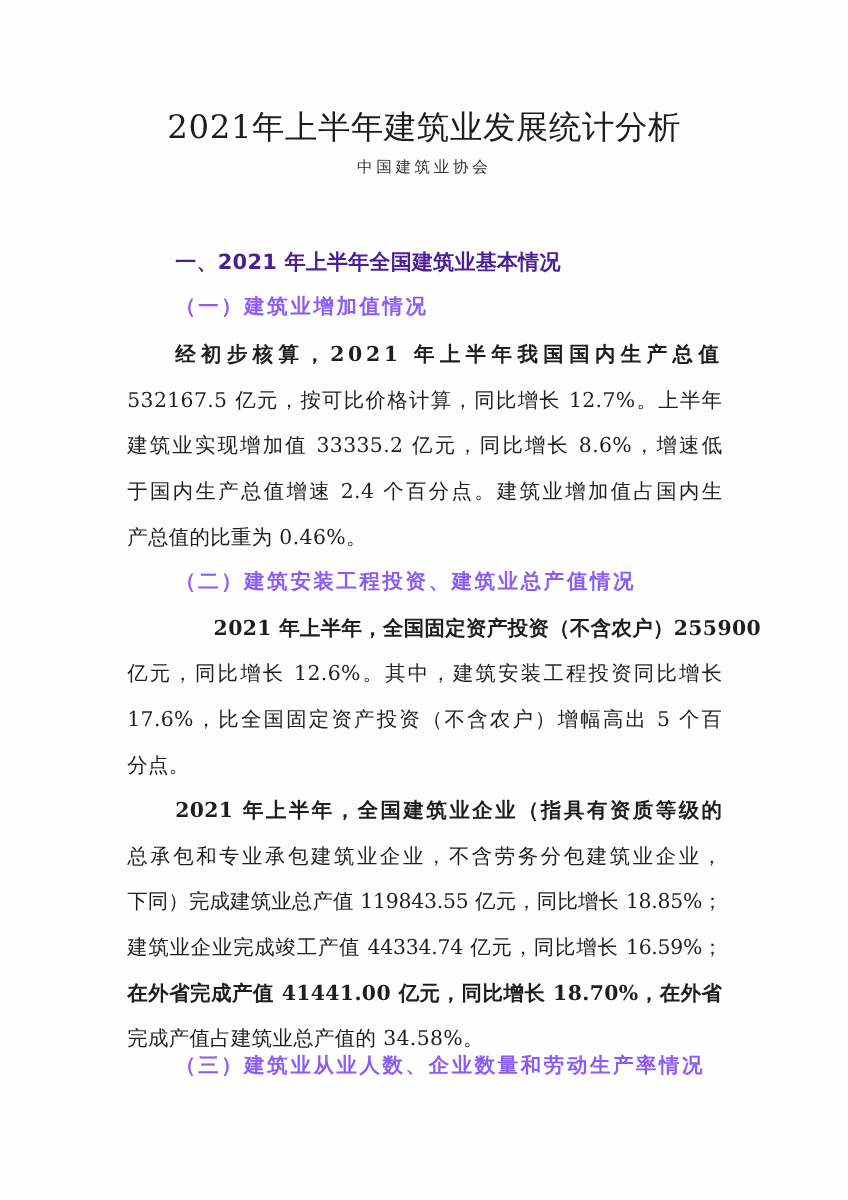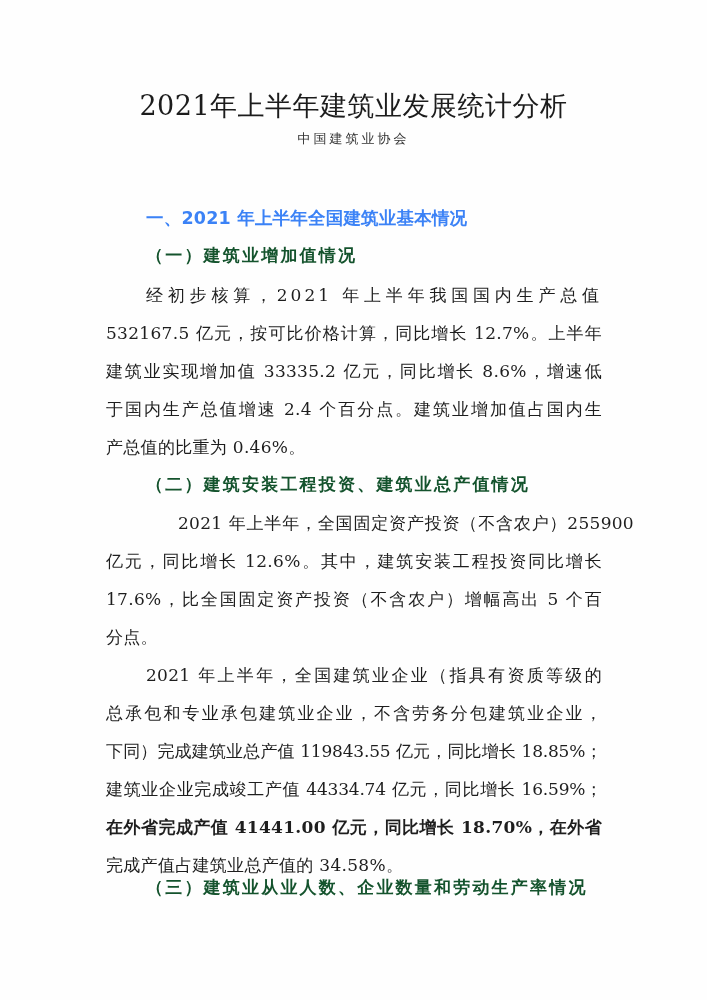--- a/index.html
+++ b/index.html
@@ -42,48 +42,49 @@
       letter-spacing: 3px;
       color: #333;
       font-family: "DejaVu Sans", "Liberation Sans", sans-serif;
     }
     .h1 {
       position: absolute;
       left: 146px;
       top: 206px;
       font-size: 17.5px;
       font-weight: bold;
-      color: #3b82f6;
+      color: #4c1d95;
       font-family: "DejaVu Sans", "Liberation Sans", sans-serif;
       white-space: nowrap;
       letter-spacing: 0.2px;
     }
     .h2 {
       position: absolute;
       font-size: 17px;
       font-weight: bold;
-      color: #14532d;
+      color: #8b5cf6;
       white-space: nowrap;
       letter-spacing: 2.2px;
       font-family: "DejaVu Sans", "Liberation Sans", sans-serif;
     }
     .line {
       position: absolute;
       left: 106px;
       width: 496px;
       font-size: 17px;
       color: #1e1e1e;
       white-space: nowrap;
       text-align: justify;
       text-align-last: justify;
       letter-spacing: 0.3px;
     }
     .line.indent {
       left: 146px;
       width: 456px;
+      font-weight: bold;
     }
     .line.last {
       text-align-last: left;
       text-align: left;
     }
   </style>
 </head>
 <body>
 
 <div class="page">

